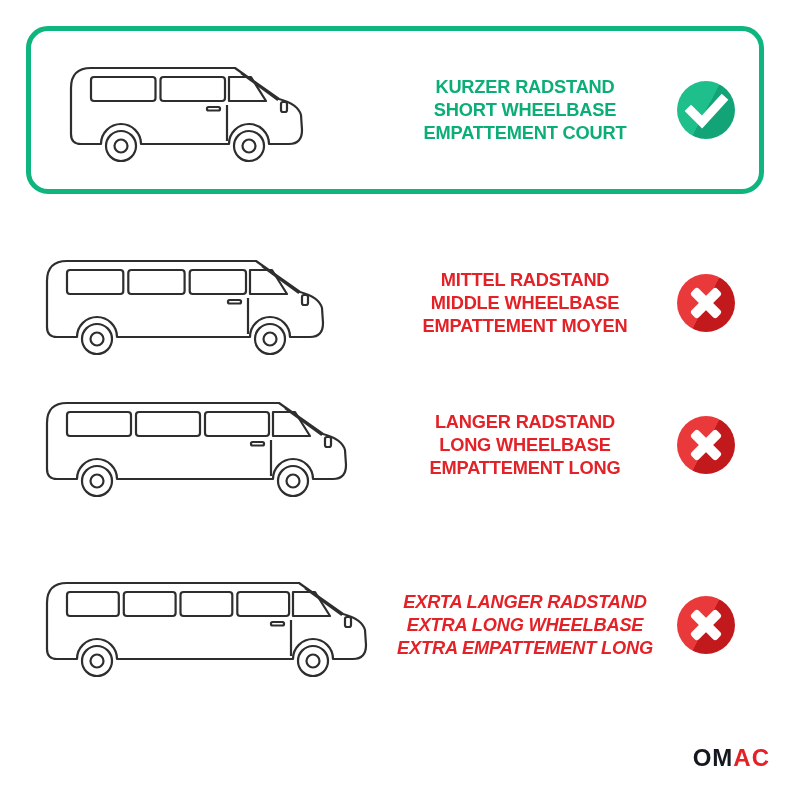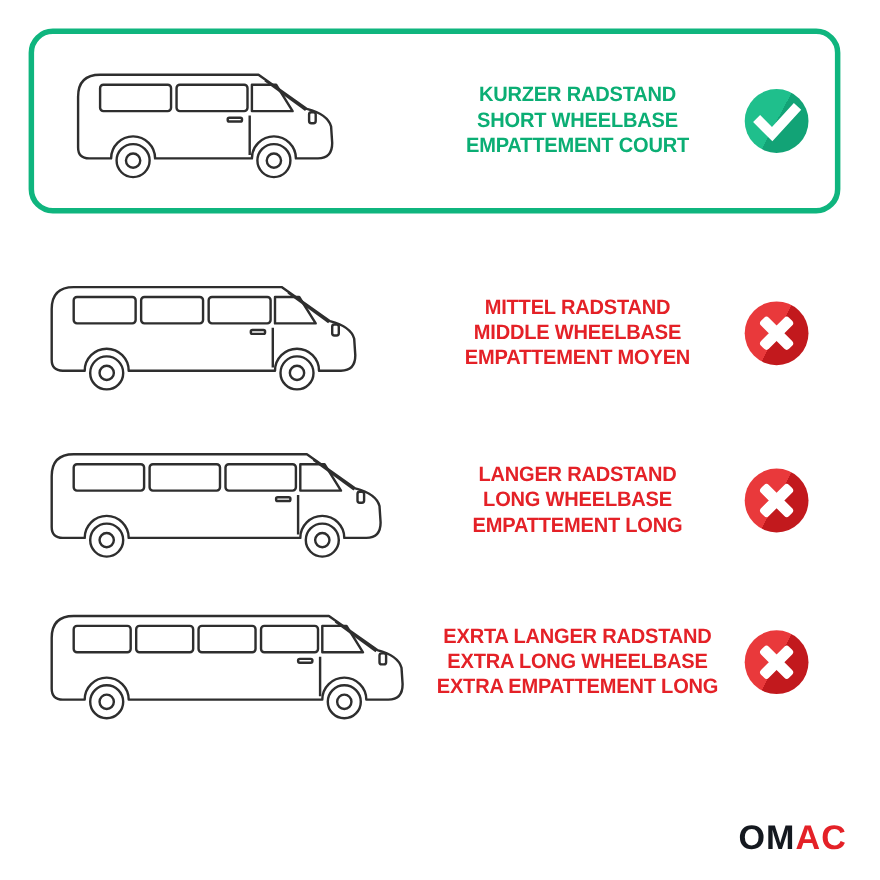--- a/index.html
+++ b/index.html
@@ -7,22 +7,22 @@
     width:800px;height:800px;position:relative;background:#ffffff;
     font-family:"Liberation Sans","DejaVu Sans",sans-serif;
     overflow:hidden;
   }
   .row{
     position:absolute;left:26px;width:738px;height:168px;
     border:5px solid transparent;border-radius:22px;box-sizing:border-box;
   }
   #row-0{top:26px;}
   #row-1{top:219px;}
-  #row-2{top:371px;}
-  #row-3{top:518px;}
+  #row-2{top:361px;}
+  #row-3{top:541px;font-style:italic;}
 
   .van{position:absolute;top:50%;transform:translateY(-50%);line-height:0;}
   #row-0 .van{left:28px;width:250px;}
   #row-1 .van{left:4px;width:295px;}
   #row-2 .van{left:4px;width:318px;}
   #row-3 .van{left:4px;width:338px;}
 
   .labels{
     position:absolute;left:344px;width:300px;top:50%;
     transform:translateY(-50%) scaleX(.96);
@@ -32,21 +32,21 @@
   .labels div{white-space:nowrap;}
 
   .badge{
     position:absolute;left:646px;top:50%;transform:translateY(-50%);
     width:58px;height:58px;border-radius:50%;
   }
   .badge svg{display:block;width:100%;height:100%;}
 
   .logo{
     position:absolute;top:746px;right:30px;
-    font-size:31px;font-weight:800;letter-spacing:1px;line-height:1;
+    font-size:24px;font-weight:800;letter-spacing:1px;line-height:1;
   }
 </style>
 </head>
 <body>
 
 <div class="row" id="row-0" style="border-color: rgb(15, 181, 126);">
   <div class="van"><svg viewBox="0 0 250 108" width="100%" xmlns="http://www.w3.org/2000/svg" fill="none" stroke="#2E2E2E" stroke-width="2.2" stroke-linejoin="round">
         <path d="M 12 32 Q 12 12 32 12 L 176 12 L 220 43 Q 239 48 242 59 L 243 74 Q 243 88 230 88 L 210 88 A 20 20 0 0 0 170 88 L 82 88 A 20 20 0 0 0 42 88 L 22 88 Q 12 88 12 78 Z"></path>
         <rect x="32.0" y="21" width="64.5" height="24" rx="3"></rect>
         <rect x="101.5" y="21" width="64.5" height="24" rx="3"></rect>

